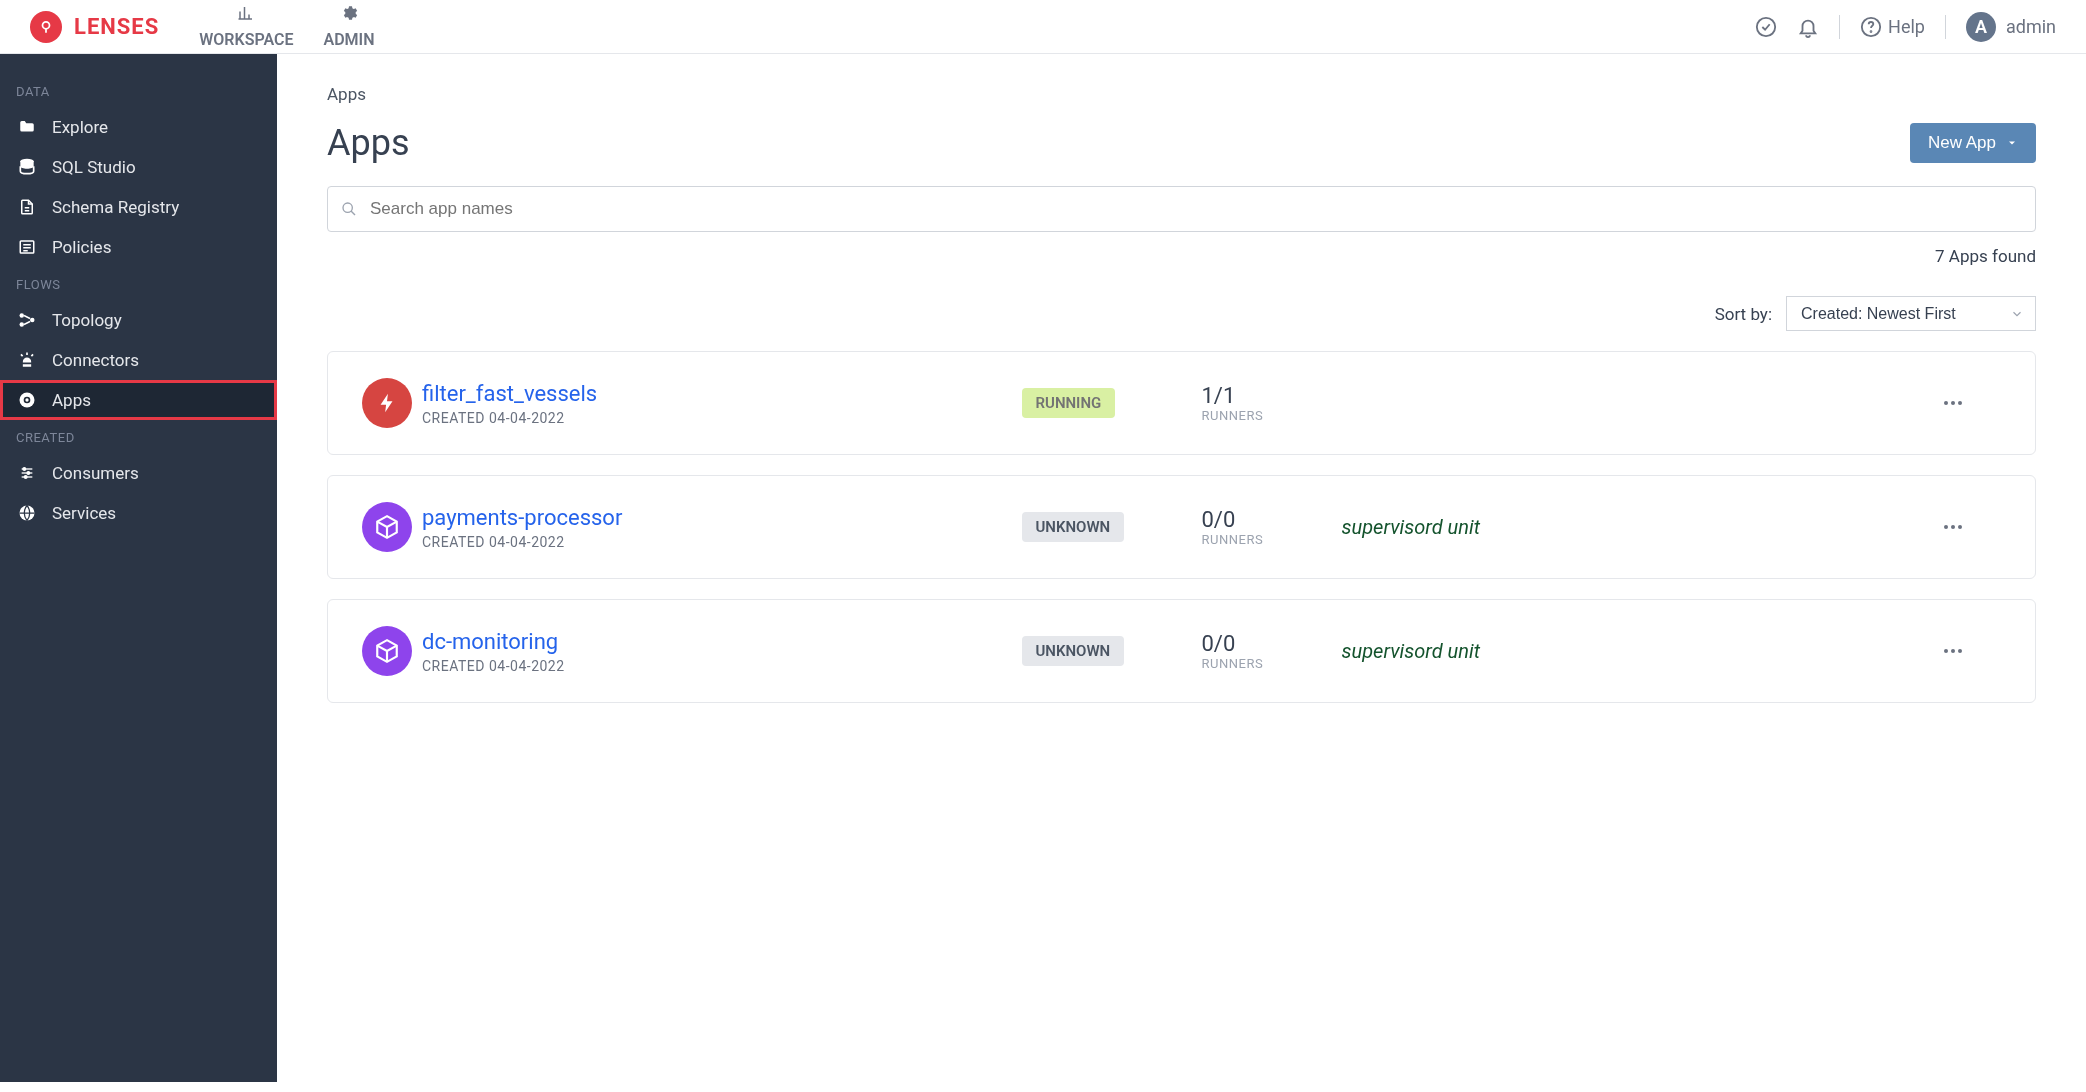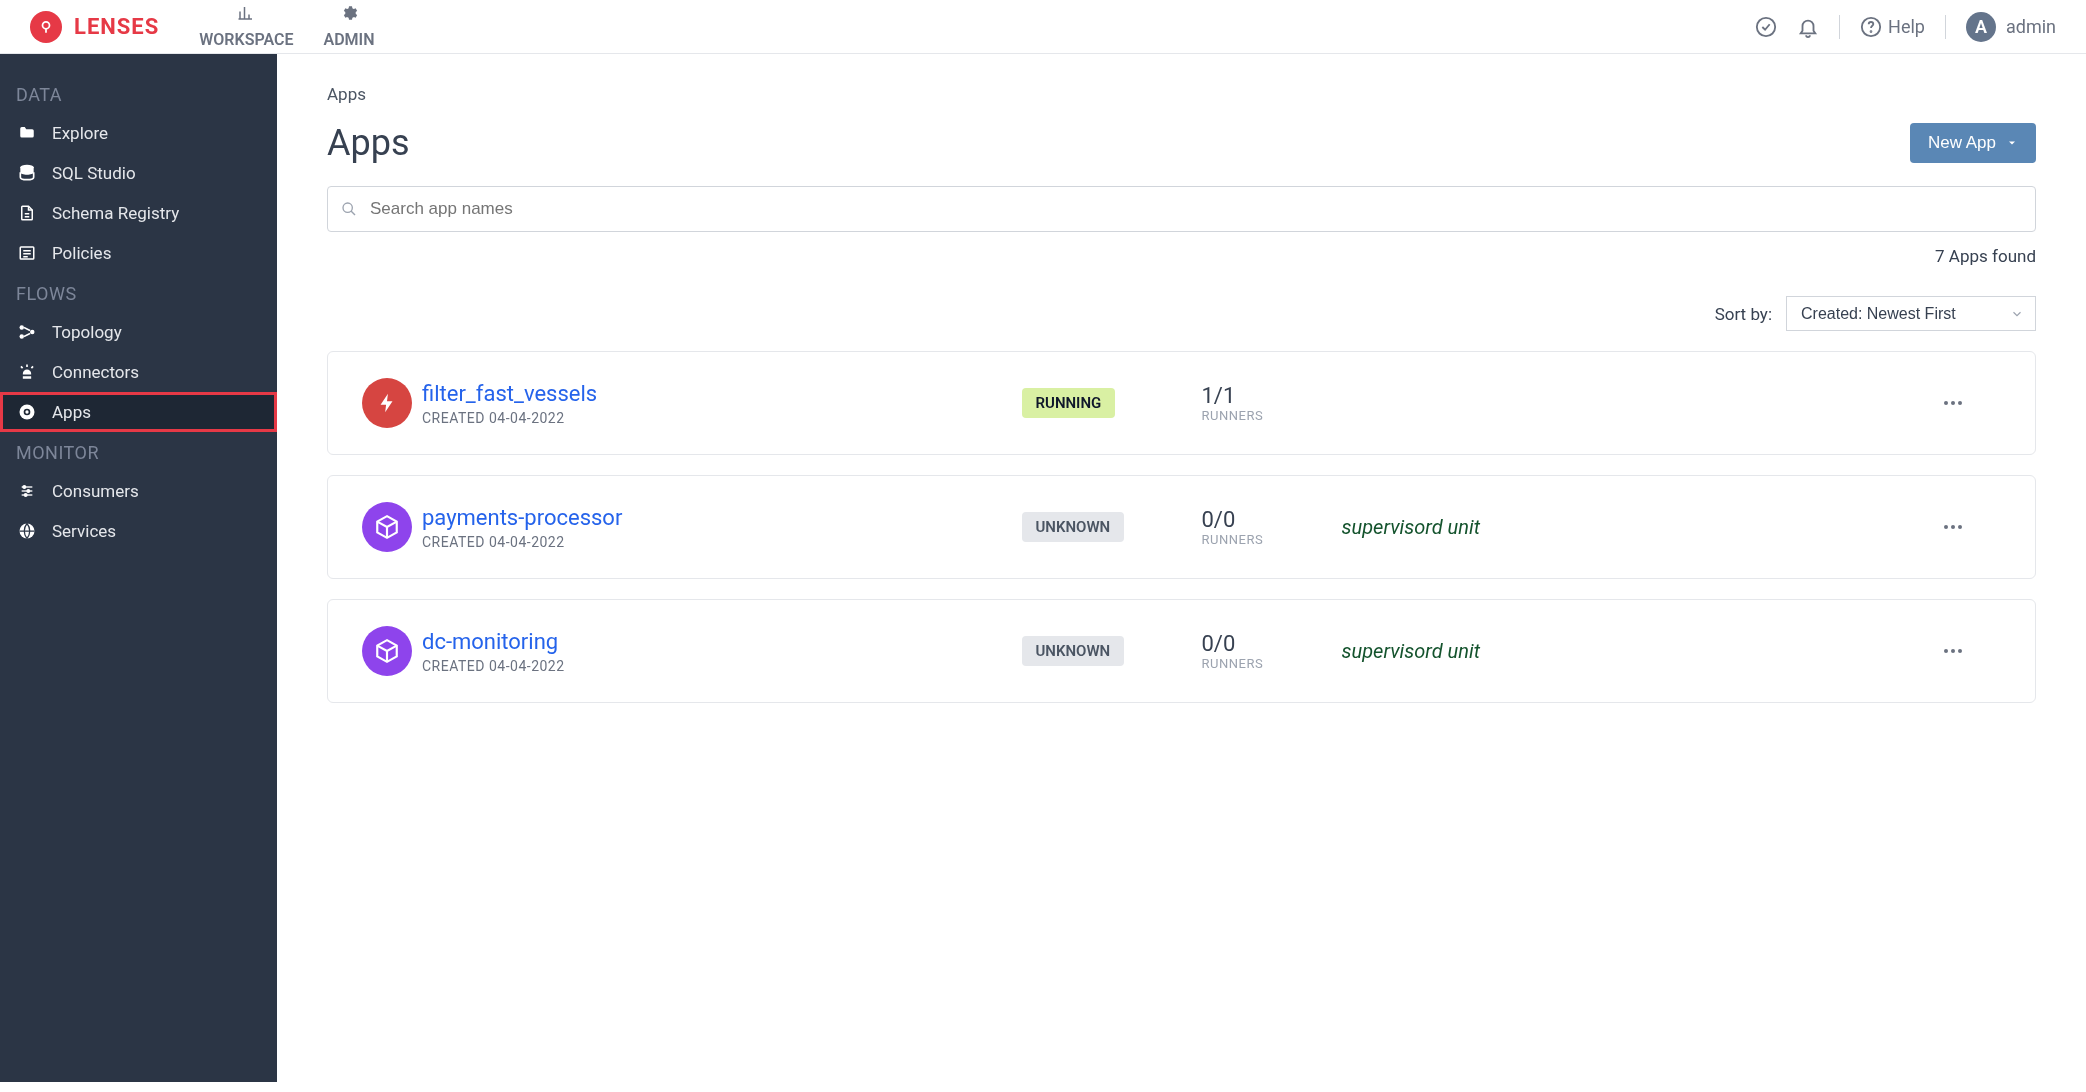--- a/index.html
+++ b/index.html
@@ -20,21 +20,21 @@
     font-size: 16px; cursor: pointer; flex-direction: column;
   }
   .topnav-right { margin-left: auto; display: flex; align-items: center; gap: 20px; color: #6b7280; }
   .divider { width:1px; height:24px; background:#d1d5db; }
   .help { display:flex; align-items:center; gap:6px; font-size:18px; cursor:pointer; }
   .avatar { width:30px; height:30px; border-radius:50%; background:#64748b; color:#fff; display:flex; align-items:center; justify-content:center; font-weight:600; }
   .user { display:flex; align-items:center; gap:10px; font-size:18px; }
 
   .layout { display:flex; min-height: calc(100vh - 64px); }
   .sidebar { width: 277px; background:#2b3545; color:#cbd5e1; padding: 20px 0; }
-  .section-label { padding: 10px 16px 8px; font-size:18px; color:#7d8699; letter-spacing:0.5px; }
+  .section-label { padding: 10px 16px 8px; font-size:13px; color:#7d8699; letter-spacing:0.5px; }
   .side-item {
     display:flex; align-items:center; gap:14px; padding: 10px 16px; font-size:17px;
     color:#e5e7eb; cursor:pointer;
   }
   .side-item.active { background:#1e2734; }
   .side-item.highlighted { outline: 3px solid #e63946; outline-offset:-3px; }
   .side-item .icn { width:22px; display:flex; justify-content:center; }
 
   .main { flex:1; padding: 30px 50px; }
   .breadcrumb { font-size:17px; color:#4b5563; margin-bottom:18px; }
@@ -65,21 +65,21 @@
   }
   .app-icon {
     width:50px; height:50px; border-radius:50%; display:flex; align-items:center; justify-content:center;
     color:#fff;
   }
   .app-icon.red { background:#D64541; }
   .app-icon.purple { background:#8E44EC; }
   .app-name { font-size:22px; color:#2563eb; cursor:pointer; }
   .app-created { font-size:14px; color:#6b7280; letter-spacing:0.5px; margin-top:4px; }
   .status { display:inline-block; padding:6px 14px; border-radius:4px; font-size:15px; font-weight:600; }
-  .status.RUNNING { background:#d9f0a3; color:#0f172a; }
+  .status.RUNNING { background:#d9f0a3; color:#737373; }
   .status.UNKNOWN { background:#e5e7eb; color:#4b5563; }
   .runners-count { font-size:22px; color:#374151; }
   .runners-label { font-size:13px; color:#9ca3af; letter-spacing:0.5px; }
   .extra { font-size:20px; color:#14532d;font-style:italic; }
   .more { color:#6b7280; cursor:pointer; text-align:right; }
 
   svg { display:block; }
 </style>
 </head>
 <body>
@@ -211,21 +211,21 @@
       <div class="side-item active highlighted">
         <span class="icn">
           <svg width="20" height="20" viewBox="0 0 24 24" fill="white">
             <circle cx="12" cy="12" r="9"></circle>
             <circle cx="12" cy="12" r="4" fill="#1e2734"></circle>
             <circle cx="12" cy="12" r="2" fill="white"></circle>
           </svg>
         </span>
         <span>Apps</span>
       </div>
-      <div class="section-label">MONITOR</div>
+      <div class="section-label">CREATED</div>
       <div class="side-item">
         <span class="icn">
           <svg width="20" height="16" viewBox="0 0 24 24" fill="none" stroke="white" stroke-width="2">
             <line x1="4" y1="6" x2="20" y2="6"></line>
             <line x1="4" y1="12" x2="20" y2="12"></line>
             <line x1="4" y1="18" x2="20" y2="18"></line>
             <circle cx="8" cy="6" r="2" fill="white"></circle>
             <circle cx="14" cy="12" r="2" fill="white"></circle>
             <circle cx="10" cy="18" r="2" fill="white"></circle>
           </svg>

